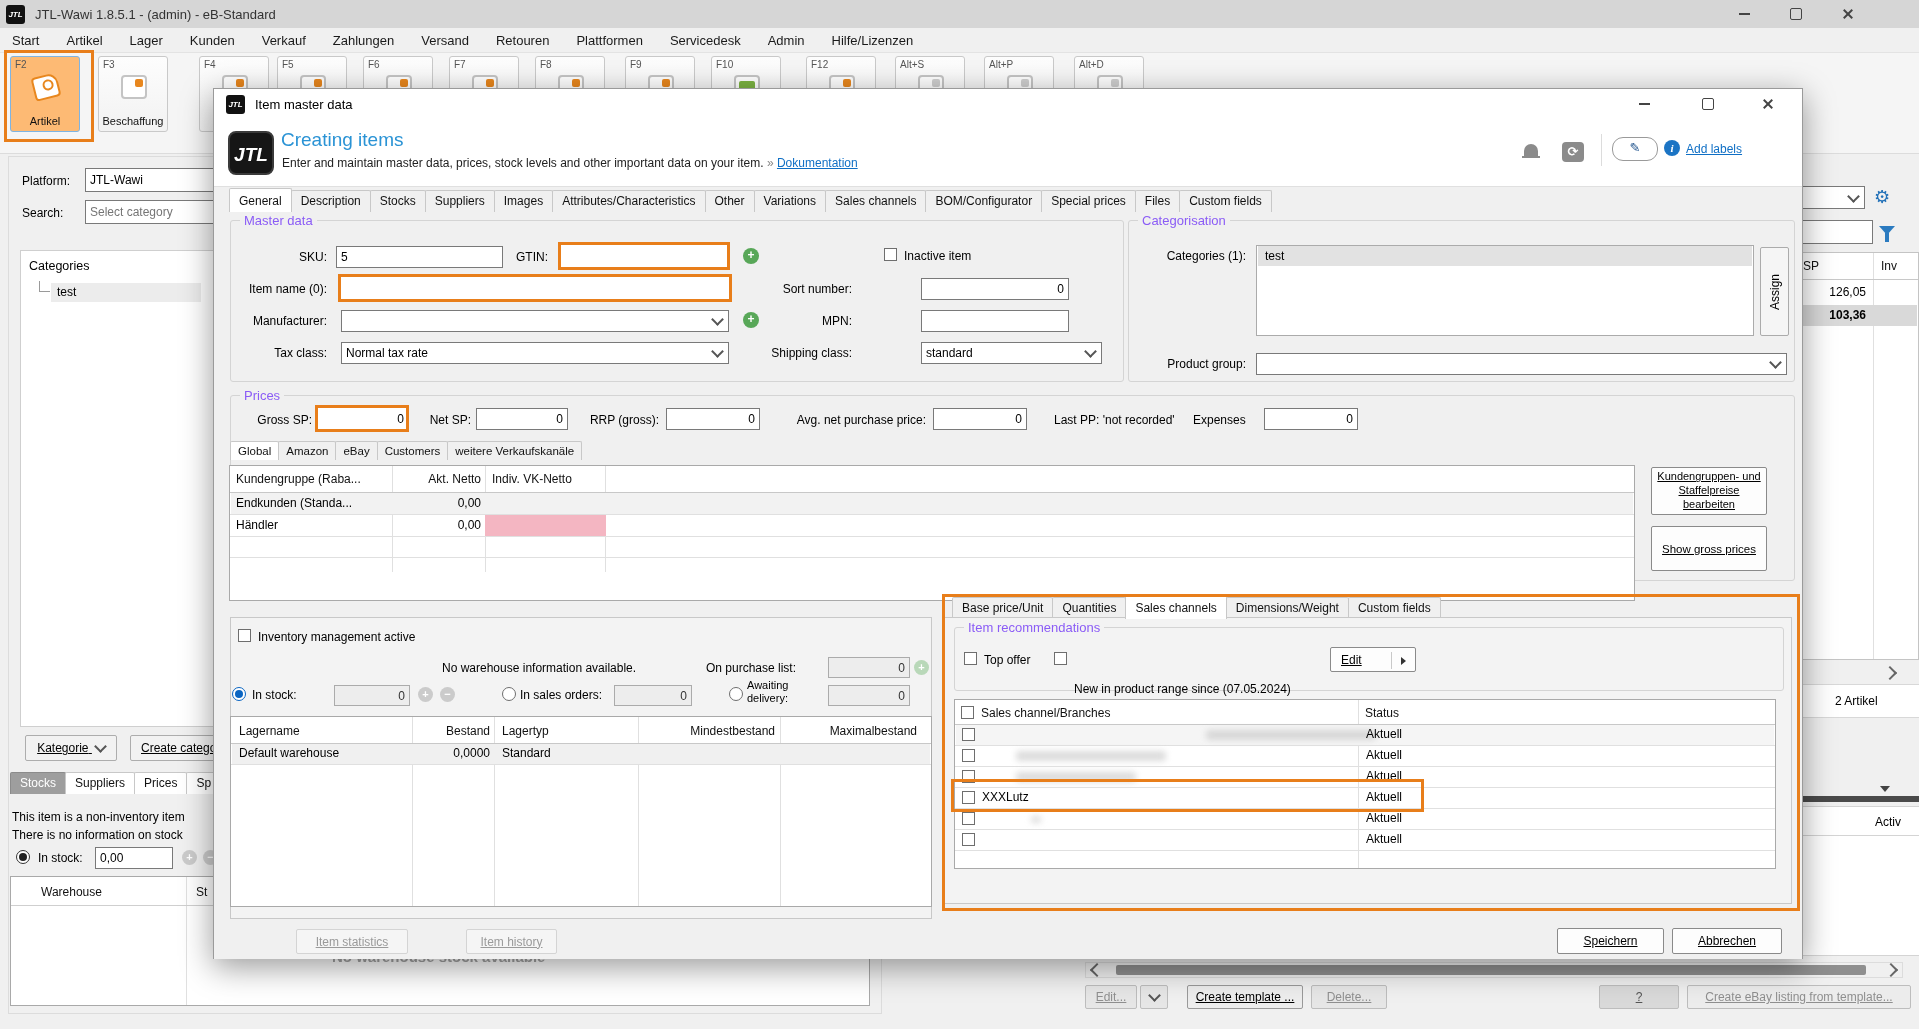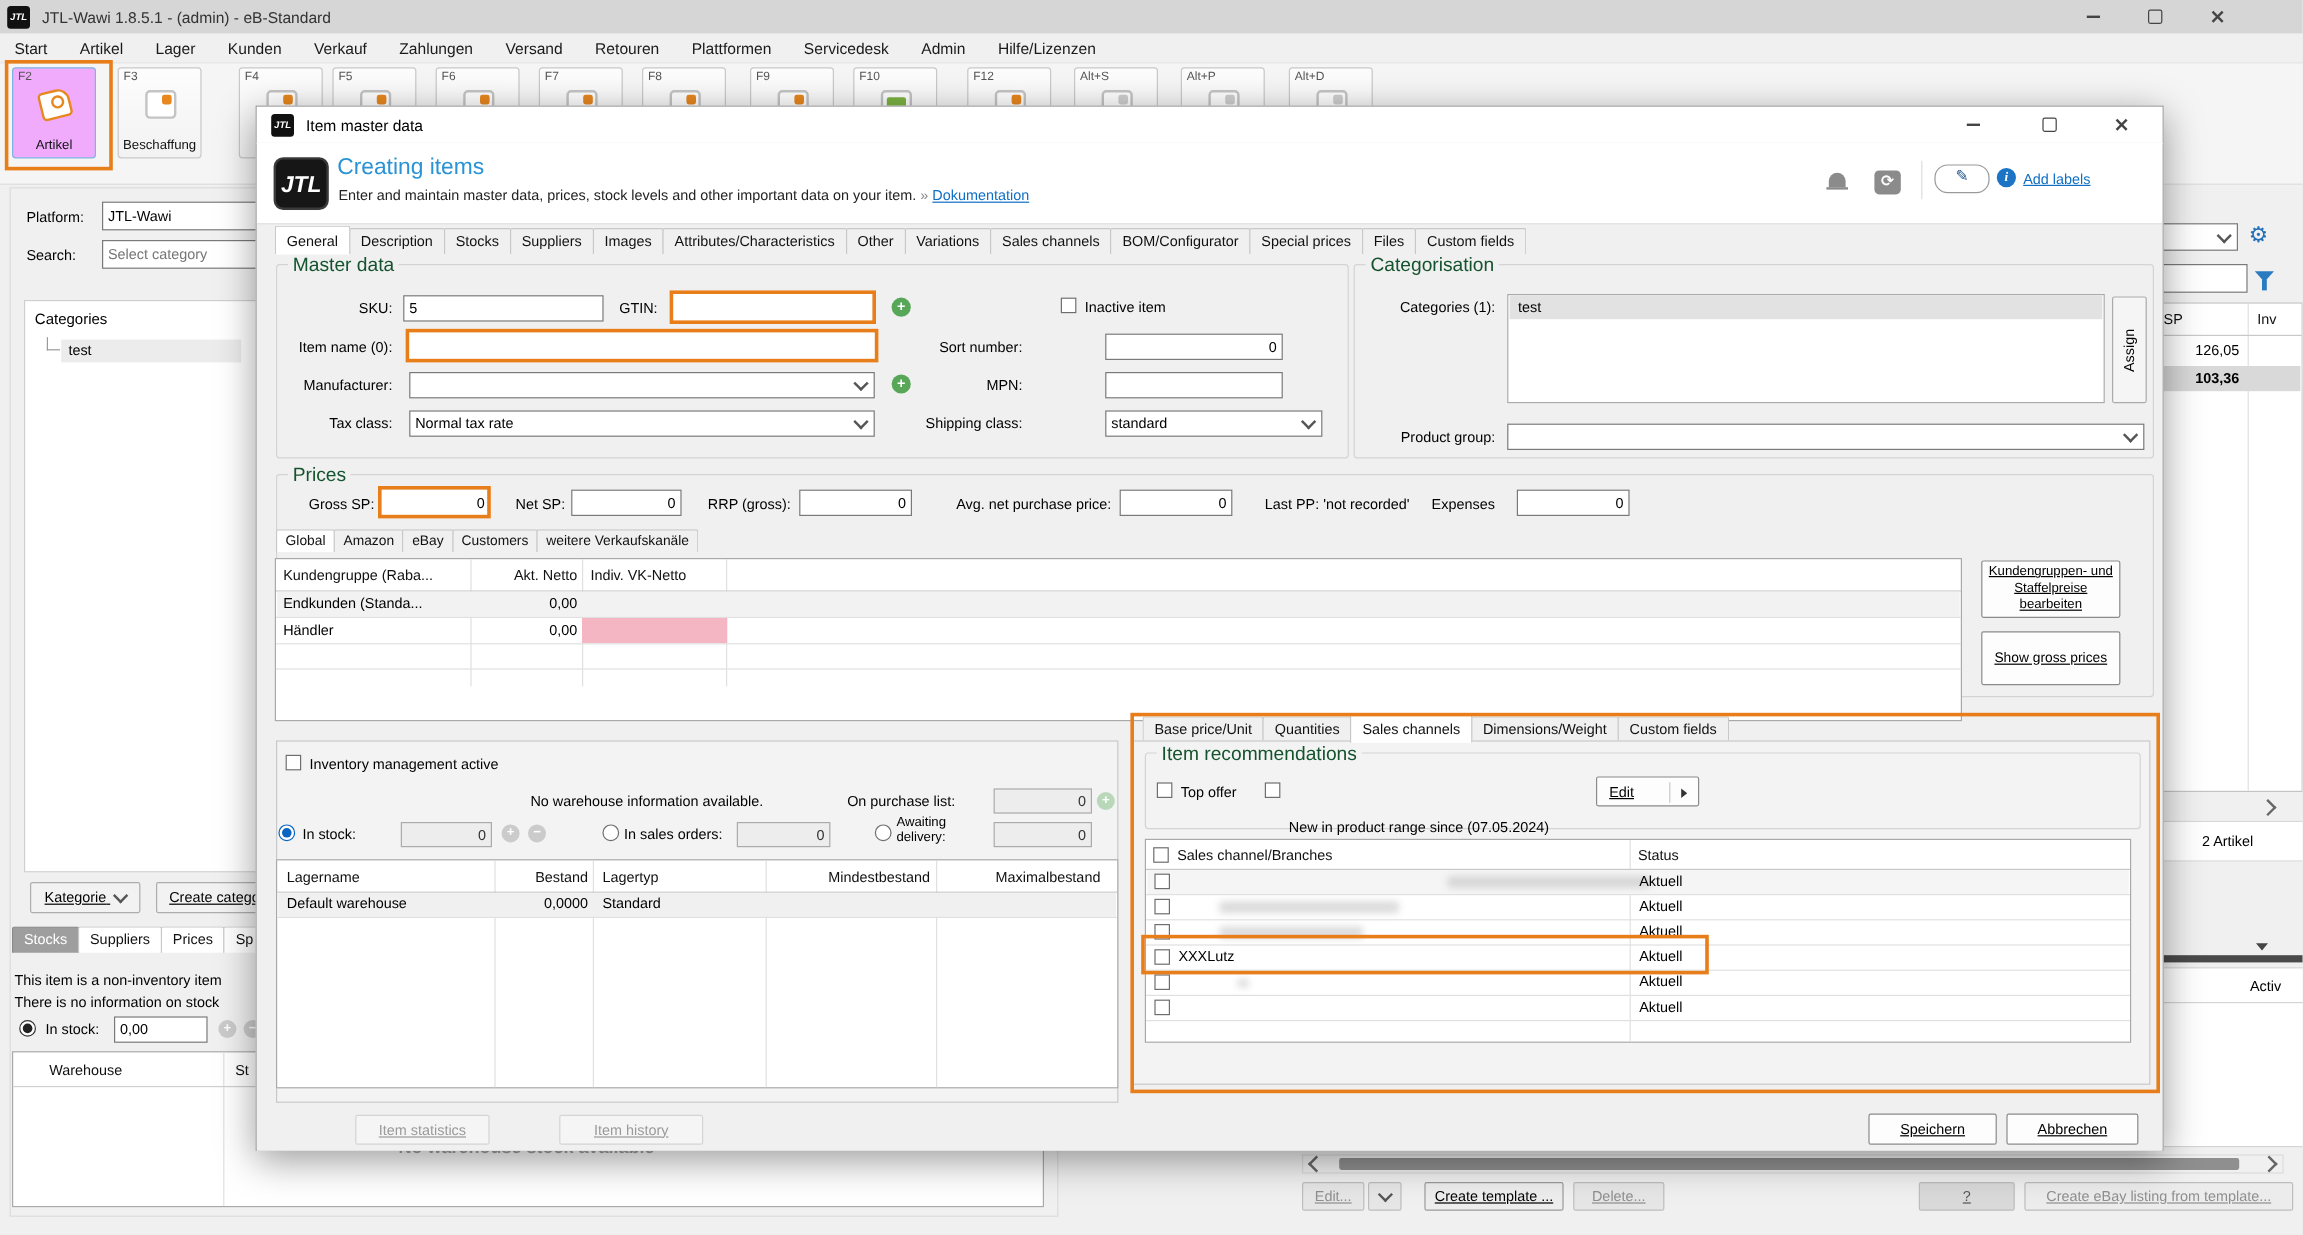--- a/index.html
+++ b/index.html
@@ -12,21 +12,21 @@
   .winctl{position:absolute;top:0;height:28px;width:44px;display:flex;align-items:center;justify-content:center;}
   .i-min{width:11px;height:2px;background:#444;}
   .i-max{width:10px;height:10px;border:1.5px solid #444;border-radius:2px;}
   .i-close{position:relative;width:12px;height:12px;}
   .i-close::before,.i-close::after{content:"";position:absolute;left:5px;top:0;width:2px;height:12px;background:#444;}
   .i-close::before{transform:rotate(45deg);} .i-close::after{transform:rotate(-45deg);}
   .menubar{position:absolute;left:0;top:28px;width:1919px;height:25px;background:#f0f0f0;display:flex;align-items:center;padding-left:12px;box-sizing:border-box;border-bottom:1px solid #e3e3e3;}
   .menubar span{font-size:13px;margin-right:27px;color:#1a1a1a;}
   .toolbar{position:absolute;left:0;top:53px;width:1919px;height:100px;background:#f5f5f5;border-bottom:1px solid #dcdcdc;}
   .tbtn{position:absolute;top:3px;width:70px;height:76px;background:linear-gradient(#fdfdfd,#f2f2f2);border:1px solid #c9c9c9;border-radius:3px;box-sizing:border-box;}
-  .tbtn.active{background:#f0abfc;border-color:#7eb4e2;}
+  .tbtn.active{background:#fdba74;border-color:#7eb4e2;}
   .tkey{position:absolute;left:4px;top:2px;font-size:10px;color:#555;}
   .ti{position:absolute;left:22px;top:18px;width:26px;height:24px;border:2px solid #c4c4c4;border-radius:4px;background:#fff;box-sizing:border-box;}
   .ti::after{content:"";position:absolute;right:2px;top:2px;width:8px;height:8px;background:#e8871e;border-radius:2px;}
   .ti.g::after{background:#7cb342;width:16px;height:12px;right:3px;top:4px;}
   .ti.plain::after{background:#cfcfcf;}
   .ti.tag{border-color:#e8871e;border-radius:4px 10px 4px 4px;transform:rotate(-14deg);background:#fff;}
   .ti.tag::after{width:7px;height:7px;border:2px solid #e8871e;background:#fff;border-radius:50%;right:3px;top:3px;}
   .tlabel{position:absolute;left:0;bottom:4px;width:100%;text-align:center;font-size:11px;color:#111;}
   
   .inp{position:absolute;background:#fff;border:1px solid #797979;box-sizing:border-box;font:12px "Liberation Sans",sans-serif;padding:0 4px;color:#000;}
@@ -40,21 +40,21 @@
   .cb{position:absolute;width:13px;height:13px;background:#fff;border:1px solid #6e6e6e;box-sizing:border-box;}
   .rad{position:absolute;width:14px;height:14px;border:1px solid #6e6e6e;border-radius:50%;background:#fff;box-sizing:border-box;}
   .rad.on{border-color:#0a65c2;}
   .rad.on::after{content:"";display:block;width:8px;height:8px;margin:2px;border-radius:50%;background:#0a65c2;}
   .rad.on.dark{border-color:#333;}
   .rad.on.dark::after{background:#222;}
   .plus{position:absolute;width:16px;height:16px;border-radius:50%;background:#58a758;color:#fff;text-align:center;font:bold 12px/15px "Liberation Sans",sans-serif;}
   .plus::after{content:"+";}
   .gcirc{position:absolute;width:15px;height:15px;border-radius:50%;background:#cbcbcb;color:#fff;text-align:center;font:bold 11px/14px "Liberation Sans",sans-serif;}
   .grp{position:absolute;border:1px solid #d4d4d4;border-radius:3px;}
-  .grp-t{position:absolute;background:#f0f0f0;padding:0 4px;font-size:16px;color:#14532d;z-index:2;}
+  .grp-t{position:absolute;background:#f0f0f0;padding:0 4px;font-size:13px;color:#8b5cf6;z-index:2;}
   .lbl{position:absolute;font-size:12px;color:#000;white-space:nowrap;}
   .lbl.r{text-align:right;}
   .tabs{position:absolute;display:flex;align-items:flex-end;}
   .tab{border:1px solid #c8c8c8;border-bottom:none;background:#f0f0f0;padding:3px 9px 4px;font-size:12px;margin-right:-1px;border-radius:2px 2px 0 0;color:#111;}
   .tab.on{background:#fff;padding-top:5px;position:relative;z-index:3;}
   .page{position:absolute;border:1px solid #c8c8c8;background:#f3f3f3;box-sizing:border-box;}
   .tbl{position:absolute;background:#fff;border:1px solid #a9a9a9;box-sizing:border-box;overflow:hidden;}
   .th{position:absolute;font-size:12px;color:#111;white-space:nowrap;}
   .td{position:absolute;font-size:12px;color:#000;white-space:nowrap;}
   .rowband{position:absolute;left:1px;right:1px;}
@@ -525,21 +525,21 @@
       </div>
       <div class="hline" style="left:0;top:150px;width:822px;"></div>
     </div>
 
     <div class="annot" style="left:737px;top:690px;width:467px;height:27px;"></div>
     <div class="annot" style="left:728px;top:505px;width:852px;height:311px;"></div>
 
     <div class="btn dis" style="left:82px;top:840px;width:112px;height:25px;">
         <span>Item statistics</span>
       </div>
-    <div class="btn dis" style="left:252px;top:840px;width:120px;height:25px;">
+    <div class="btn dis" style="left:252px;top:840px;width:91px;height:25px;">
         <span>Item history</span>
       </div>
     <div class="btn" style="left:1343px;top:839px;width:107px;height:26px;">
         <span>Speichern</span>
       </div>
     <div class="btn" style="left:1458px;top:839px;width:110px;height:26px;">
         <span>Abbrechen</span>
       </div>
   </div>
 

